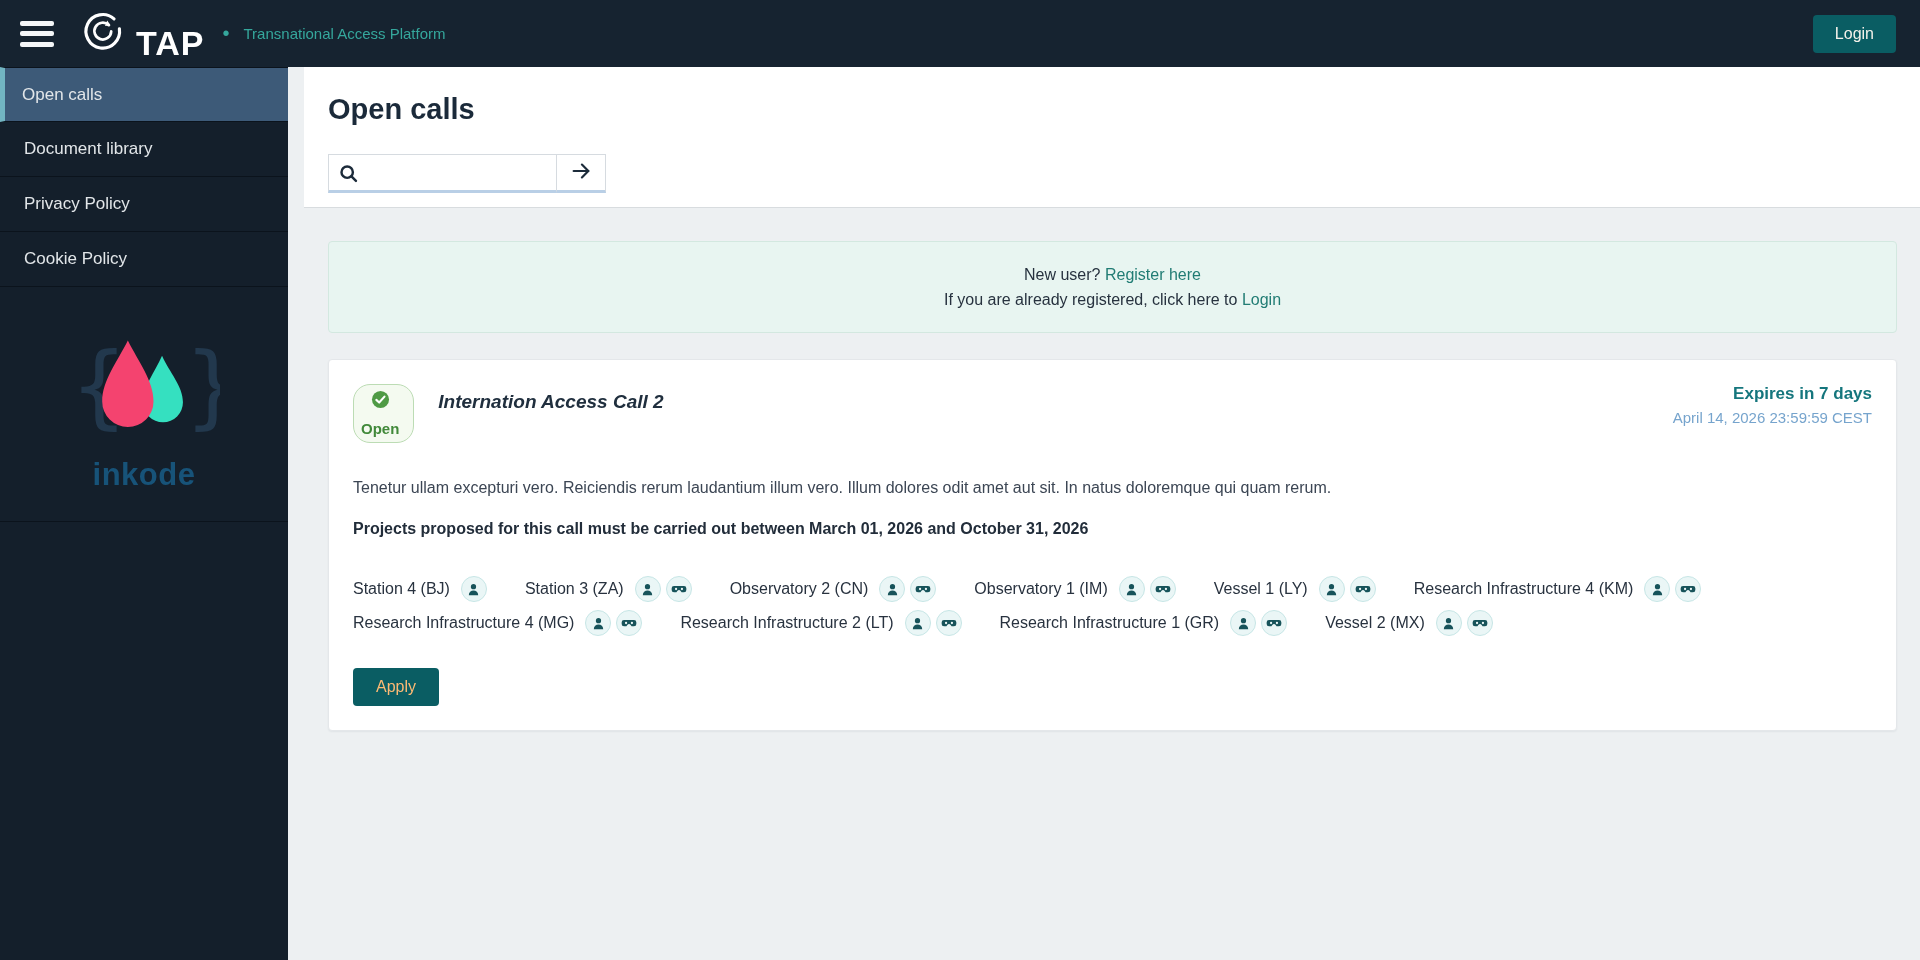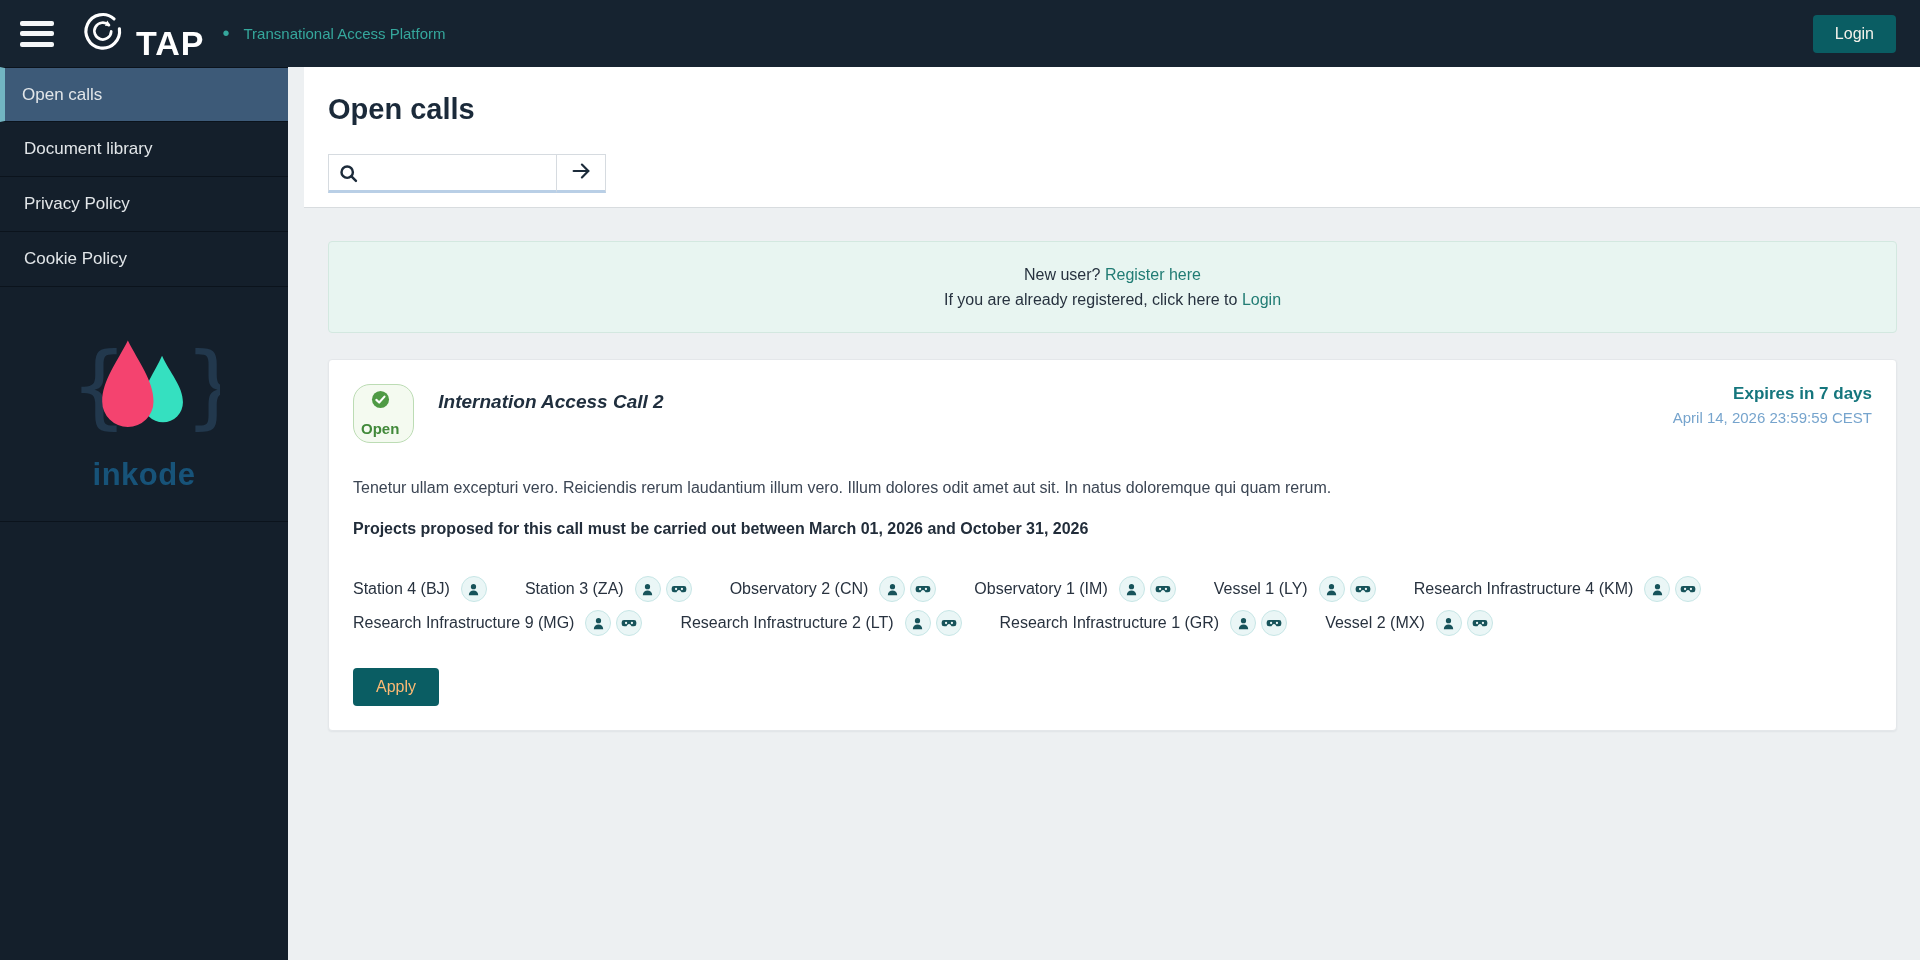--- a/index.html
+++ b/index.html
@@ -256,21 +256,21 @@
     </span>
     <span class="chip">
       <svg width="16" height="16" viewBox="0 0 24 24">
         <path d="M4.5 7.5 h15 a3.5 3.5 0 0 1 3.5 3.5 v2.5 a3.5 3.5 0 0 1 -3.5 3.5 h-3.6 l-1.7 -2.2 a2.7 2.7 0 0 0 -4.4 0 L8.1 17 H4.5 a3.5 3.5 0 0 1 -3.5 -3.5 v-2.5 a3.5 3.5 0 0 1 3.5 -3.5 Z" fill="#17535a"></path>
         <circle cx="7.6" cy="12" r="1.7" fill="#eaf6f6"></circle>
         <circle cx="16.4" cy="12" r="1.7" fill="#eaf6f6"></circle>
       </svg>
     </span>
   </div>
             <div class="infra-item">
-    <span class="infra-name">Research Infrastructure 9 (MG)</span>
+    <span class="infra-name">Research Infrastructure 4 (MG)</span>
     <span class="chip">
       <svg width="15" height="15" viewBox="0 0 24 24">
         <circle cx="12" cy="7.5" r="4.2" fill="#17535a"></circle>
         <path d="M4.5 21 a7.5 7.5 0 0 1 15 0 Z" fill="#17535a"></path>
       </svg>
     </span>
     <span class="chip">
       <svg width="16" height="16" viewBox="0 0 24 24">
         <path d="M4.5 7.5 h15 a3.5 3.5 0 0 1 3.5 3.5 v2.5 a3.5 3.5 0 0 1 -3.5 3.5 h-3.6 l-1.7 -2.2 a2.7 2.7 0 0 0 -4.4 0 L8.1 17 H4.5 a3.5 3.5 0 0 1 -3.5 -3.5 v-2.5 a3.5 3.5 0 0 1 3.5 -3.5 Z" fill="#17535a"></path>
         <circle cx="7.6" cy="12" r="1.7" fill="#eaf6f6"></circle>

